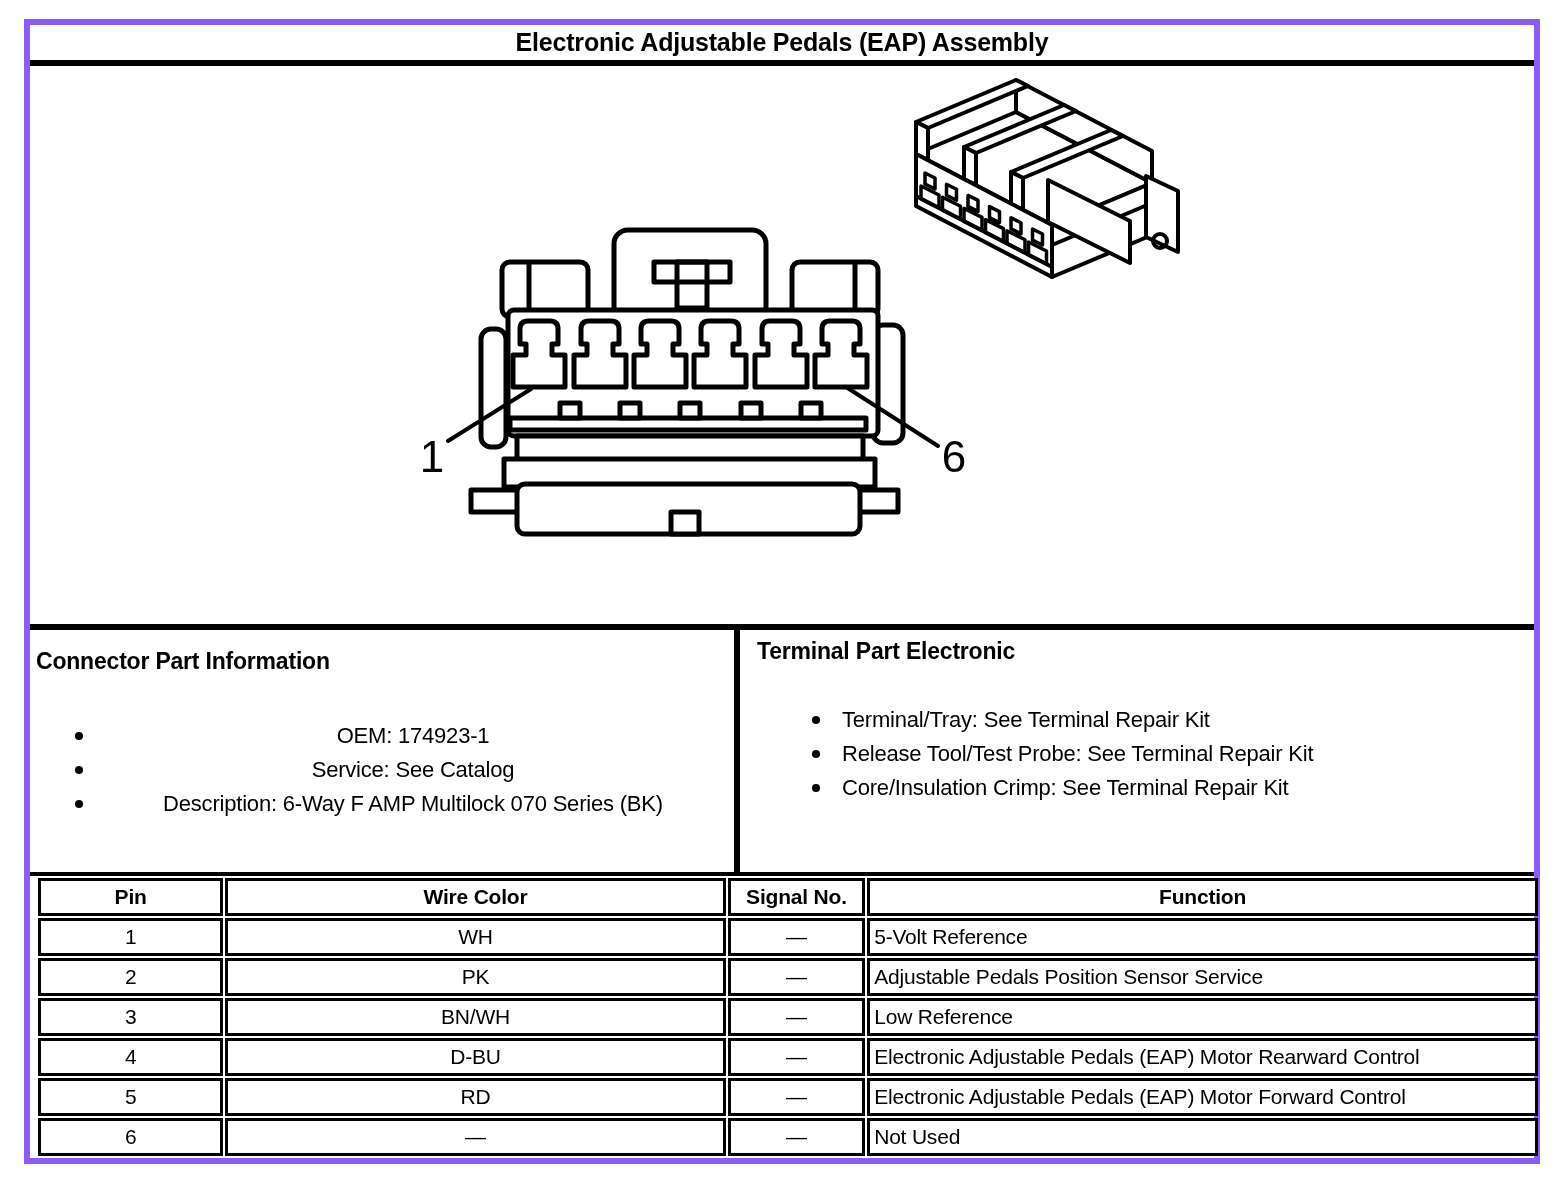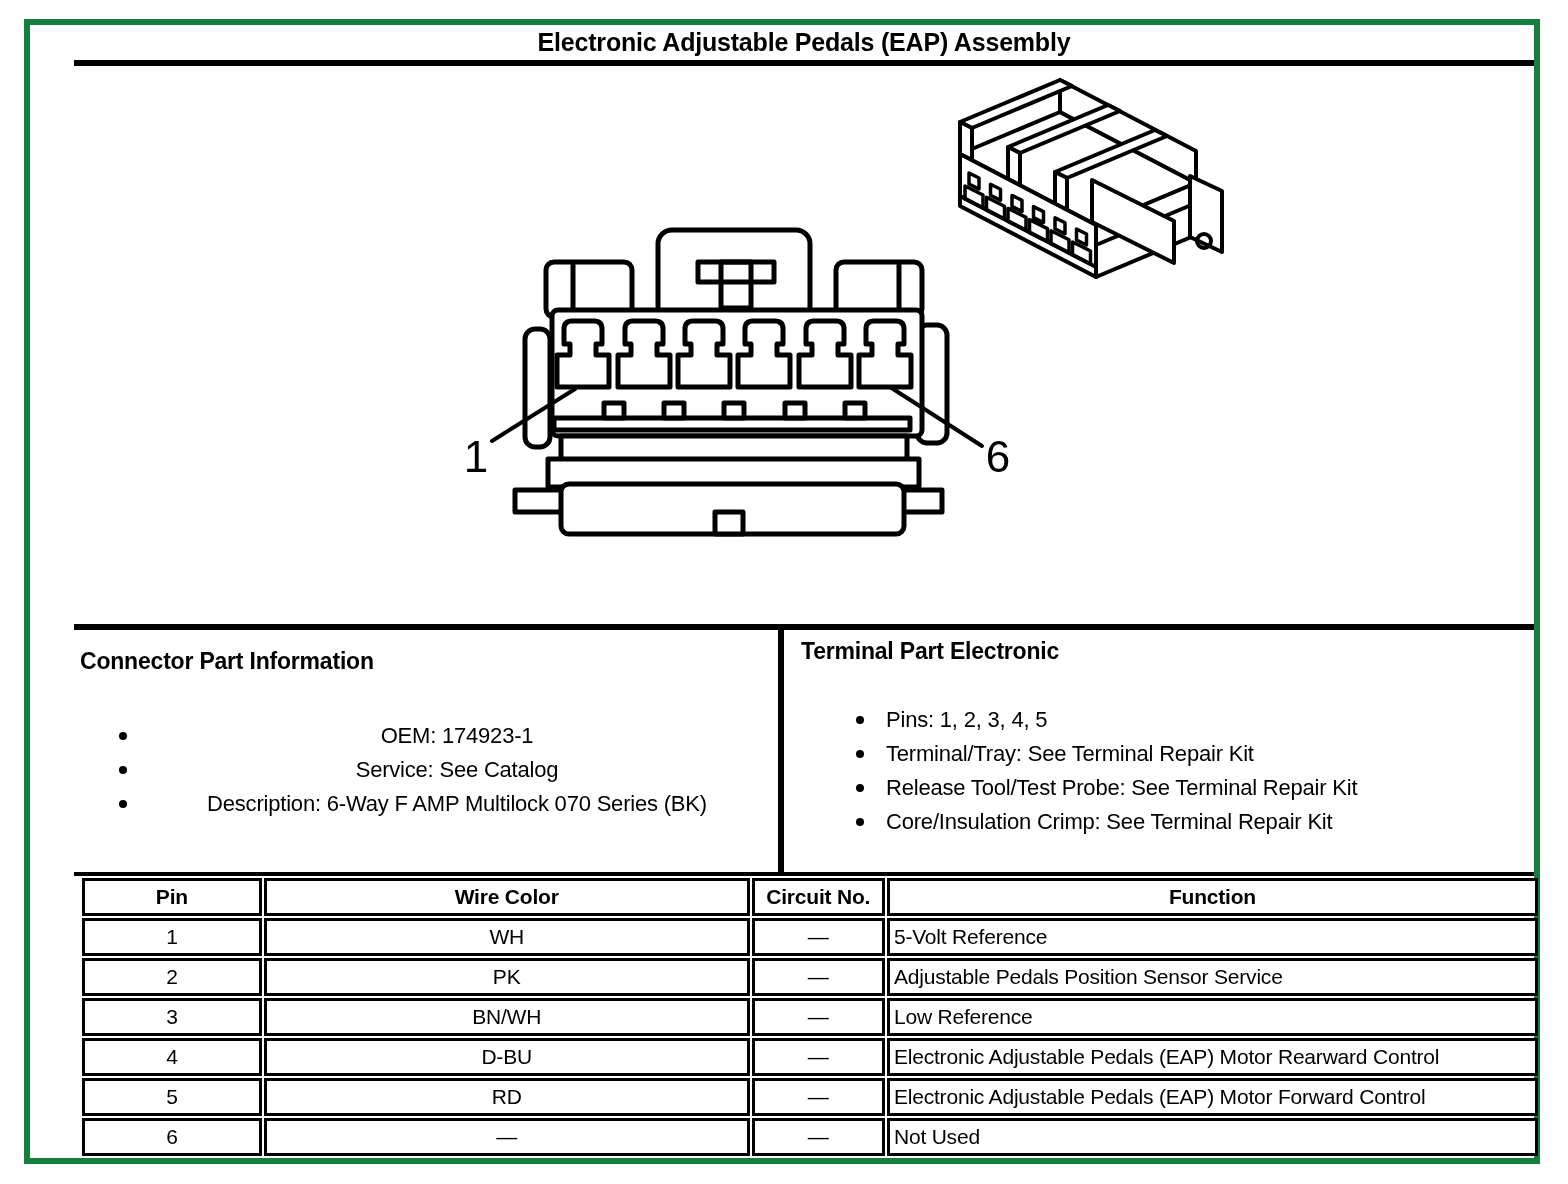--- a/index.html
+++ b/index.html
@@ -3,21 +3,21 @@
 <meta charset="utf-8">
 <style>
   html,body{margin:0;padding:0;background:#ffffff;}
   body{
     width:1568px;height:1184px;position:relative;
     font-family:"Liberation Sans", sans-serif;color:#000;
     -webkit-font-smoothing:antialiased;letter-spacing:-0.2px;
   }
   .sheet{
     position:absolute;left:24px;top:19px;width:1516px;
-    border:6px solid #15803d;box-sizing:border-box;background:#fff;padding-left:44px;
+    border:6px solid #8b5cf6;box-sizing:border-box;background:#fff;
   }
   .title-bar{
     height:35px;line-height:35px;border-bottom:6px solid #000;
     text-align:center;font-weight:bold;font-size:25px;
   }
   .diagram-area{height:558px;position:relative;overflow:hidden;}
   .diagram-area svg{display:block;}
 
   .info-row{
     display:flex;height:242px;border-top:6px solid #000;border-bottom:4px solid #000;
@@ -149,41 +149,40 @@
       <ul class="info-list">
         <li>OEM: 174923-1</li>
         <li>Service: See Catalog</li>
         <li>Description: 6-Way F AMP Multilock 070 Series (BK)</li>
       </ul>
     </div>
     <div class="info-divider"></div>
     <div class="info-panel right">
       <div class="info-heading">Terminal Part Electronic</div>
       <ul class="info-list">
-        <li>Pins: 1, 2, 3, 4, 5</li>
         <li>Terminal/Tray: See Terminal Repair Kit</li>
         <li>Release Tool/Test Probe: See Terminal Repair Kit</li>
         <li>Core/Insulation Crimp: See Terminal Repair Kit</li>
       </ul>
     </div>
   </div>
 
   <div class="table-area">
     <table class="pinout">
       <colgroup>
         <col style="width:12.4%">
           <col style="width:33.5%">
           <col style="width:9.2%">
           <col style="width:44.9%">
       </colgroup>
       <tbody>
           <tr>
         <th>Pin</th>
         <th>Wire Color</th>
-        <th>Circuit No.</th>
+        <th>Signal No.</th>
         <th>Function</th>
       </tr>
       <tr>
         <td>1</td>
         <td>WH</td>
         <td>—</td>
         <td class="fn">5-Volt Reference</td>
       </tr>
       <tr>
         <td>2</td>

